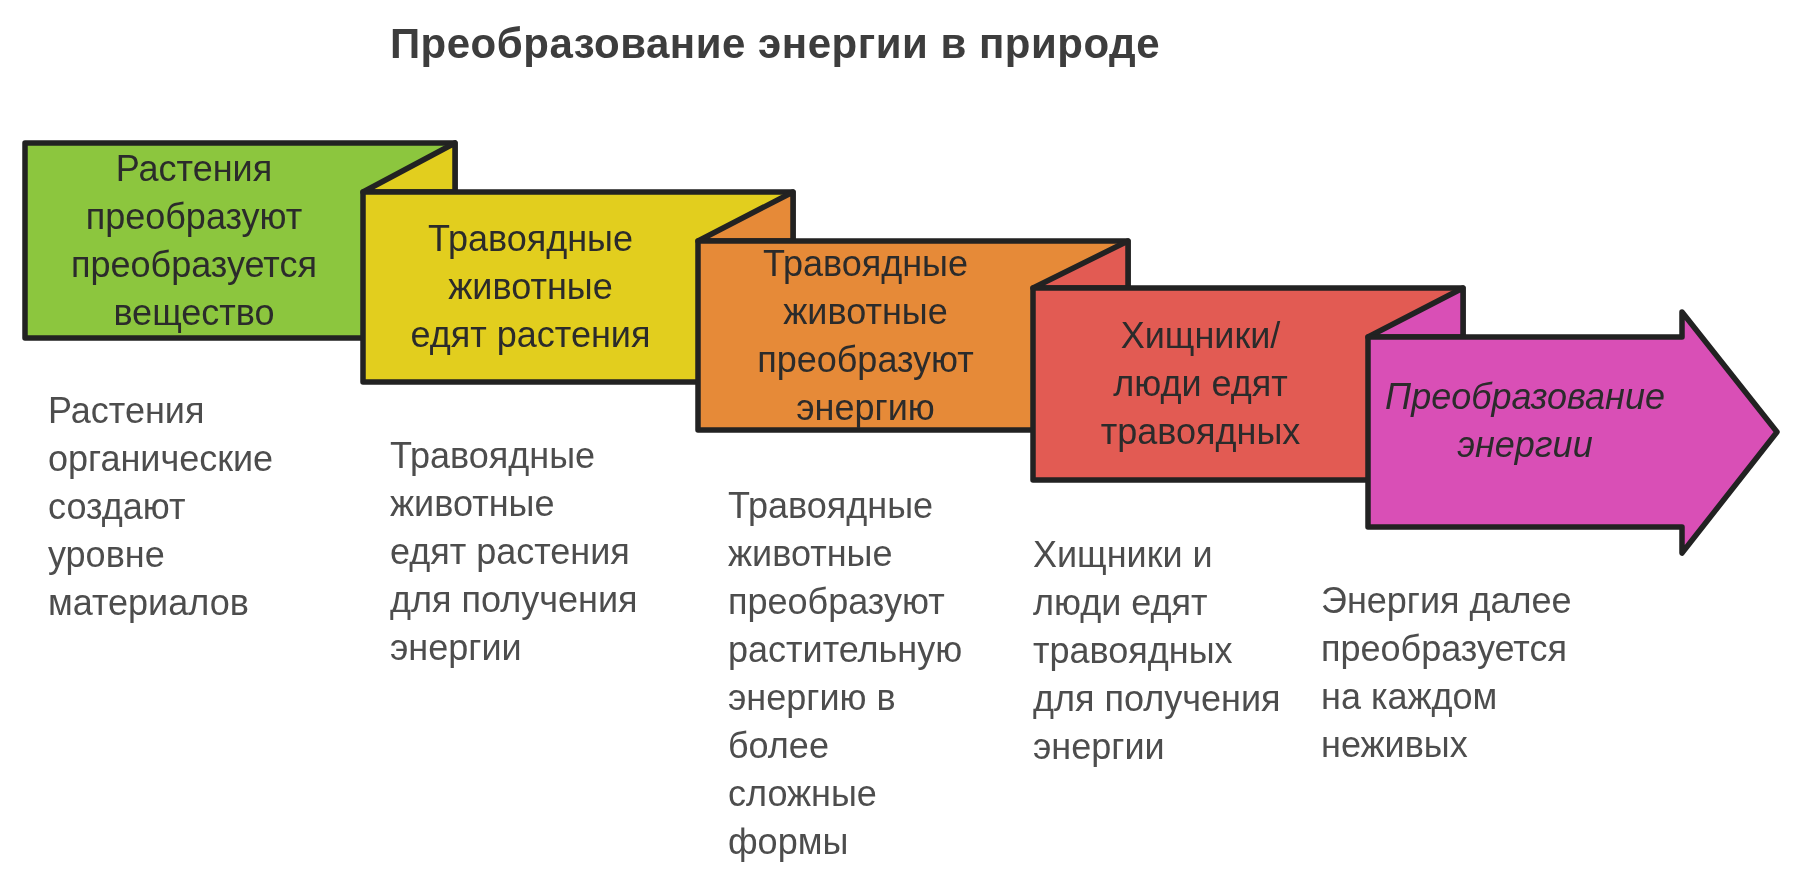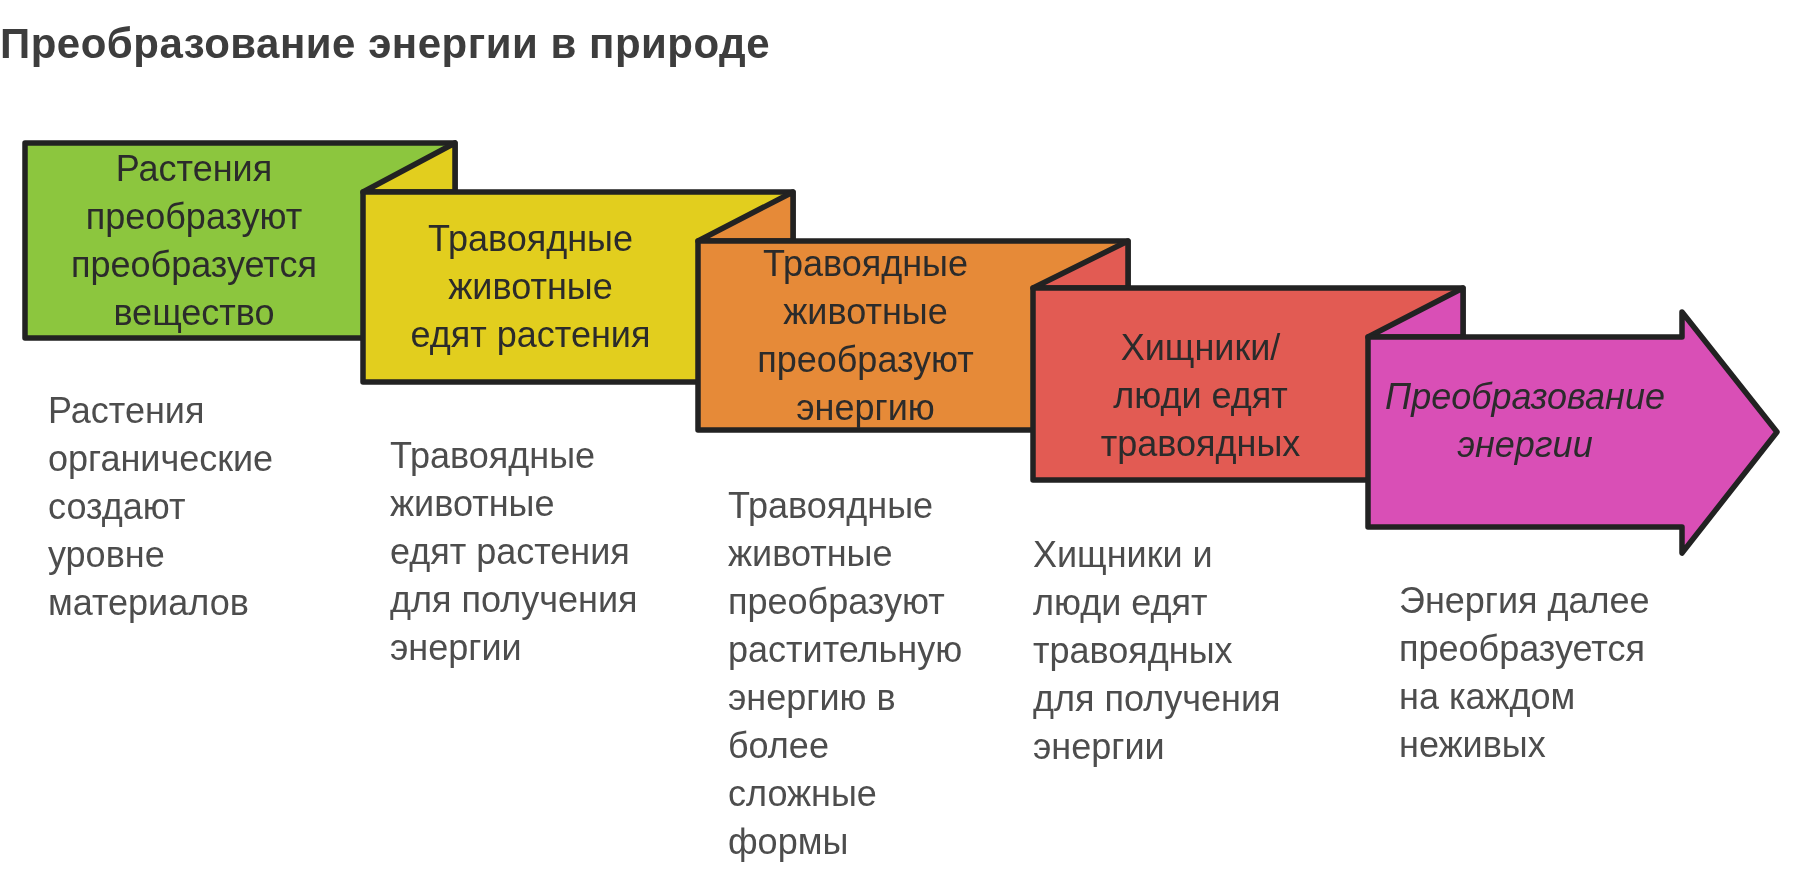--- a/index.html
+++ b/index.html
@@ -16,21 +16,21 @@
   }
   .canvas {
     position: absolute;
     inset: 0;
   }
   .title {
     position: absolute;
     left: 0;
     top: 20px;
     width: 1550px;
-    text-align: left;
+    text-align: center;
     font-size: 42px;
     font-weight: bold;
     color: var(--title-color, #3d3d3d);
     letter-spacing: 0.5px;
   }
   svg.shapes {
     position: absolute;
     left: 0;
     top: 0;
   }
@@ -54,27 +54,27 @@
   .desc {
     position: absolute;
     font-size: 36px;
     line-height: 48px;
     color: var(--desc-color, #4d4d4d);
     white-space: nowrap;
   }
   .s1 { left: 25px;   top: 143px; width: 338px; height: 195px; }
   .s2 { left: 363px;  top: 192px; width: 335px; height: 190px; }
   .s3 { left: 698px;  top: 241px; width: 335px; height: 189px; }
-  .s4 { left: 1033px; top: 300px; width: 335px; height: 192px; }
+  .s4 { left: 1033px; top: 288px; width: 335px; height: 192px; }
   .s5 { left: 1368px; top: 326px; width: 314px; height: 190px; font-style: italic; }
   .d1 { left: 48px;   top: 387px; }
   .d2 { left: 390px;  top: 432px; }
   .d3 { left: 728px;  top: 482px; }
   .d4 { left: 1033px; top: 531px; }
-  .d5 { left: 1399px; top: 577px; }
+  .d5 { left: 1321px; top: 577px; }
 </style>
 </head>
 <body>
 
 <div class="canvas">
 
   <div class="title">Преобразование энергии в природе</div>
 
   <svg class="shapes" width="1805" height="888" viewBox="0 0 1805 888">
     <polygon points="25,143 455,143 455,338 25,338" fill="#8cc63e" stroke="#222222"></polygon>

